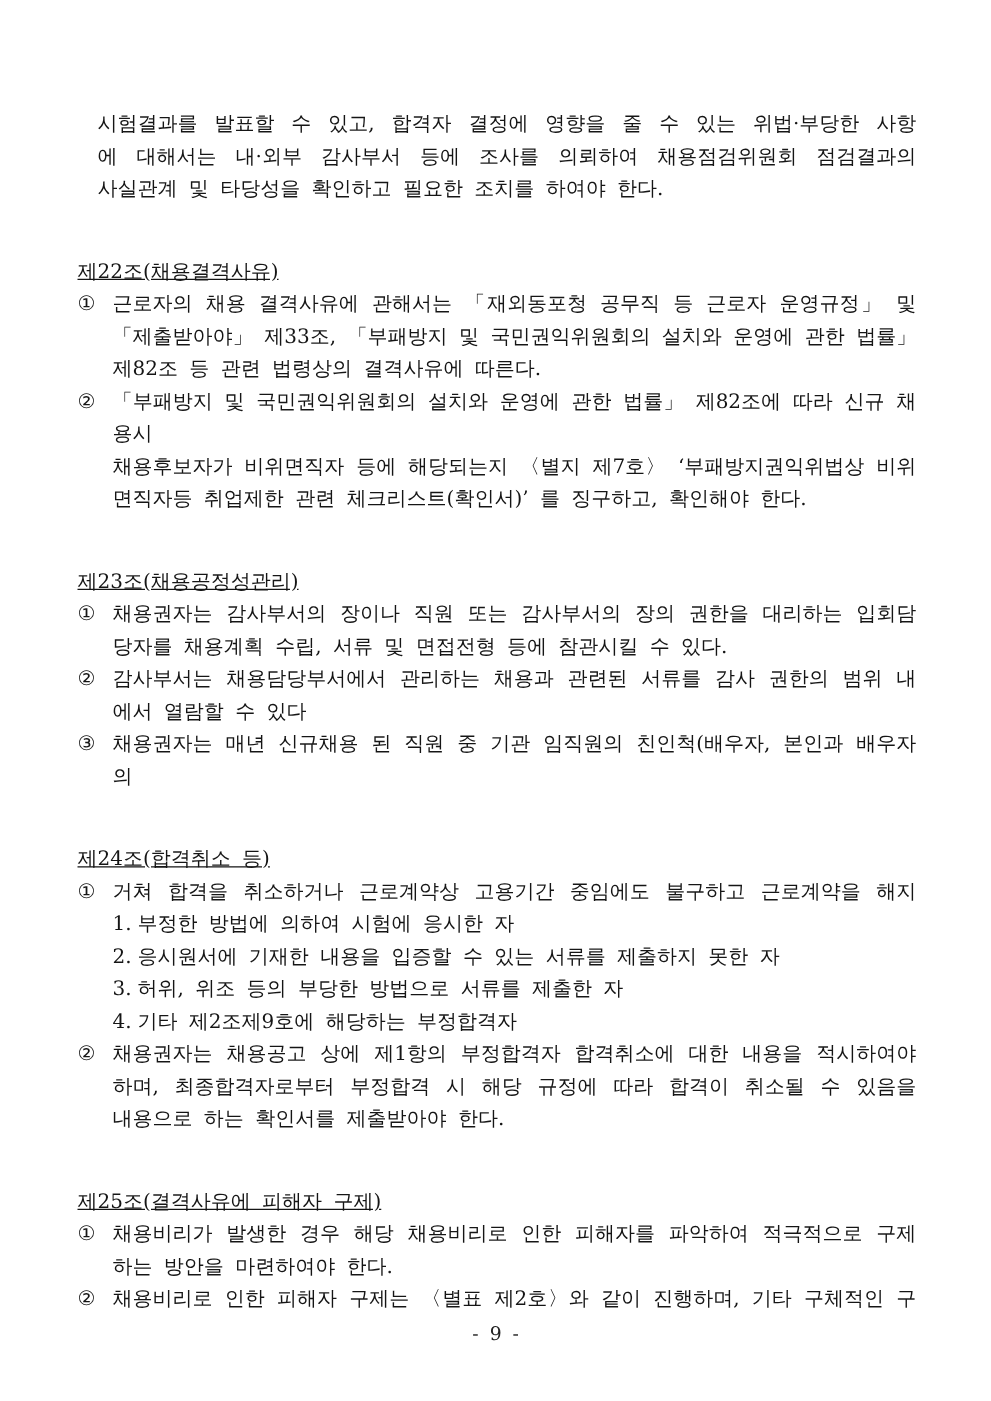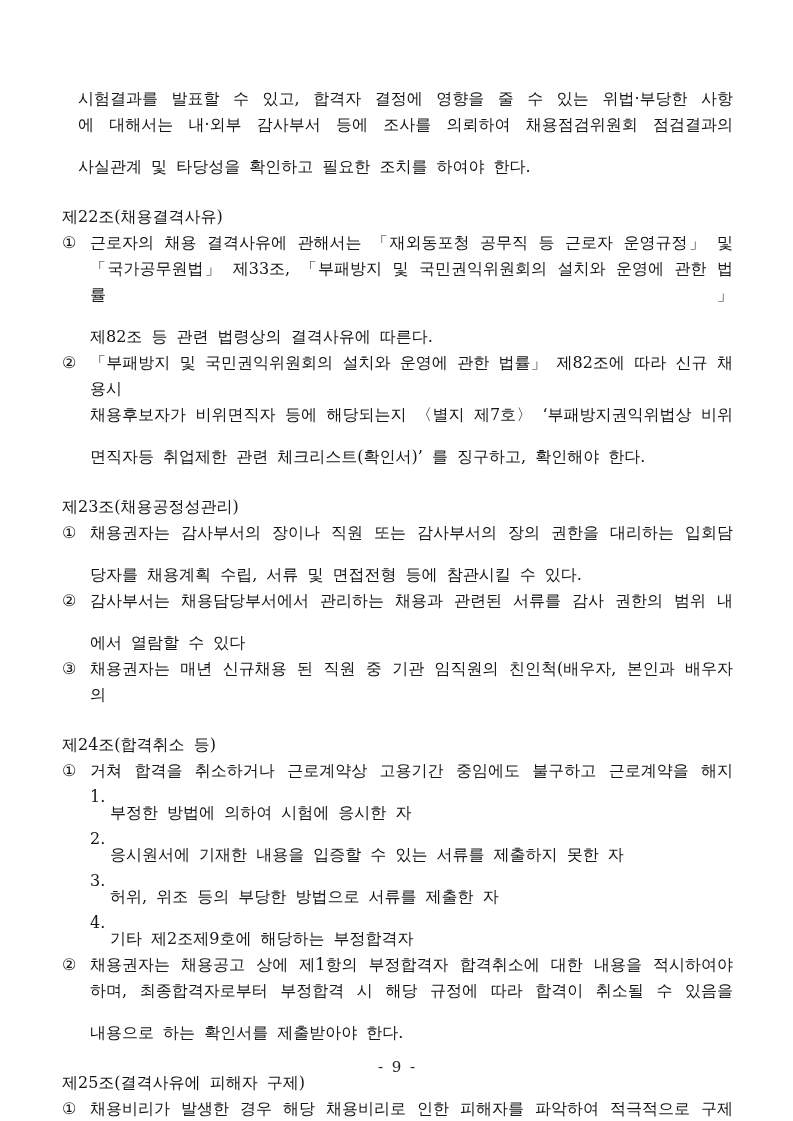--- a/index.html
+++ b/index.html
@@ -16,22 +16,22 @@
     box-sizing: border-box;
   }
   .doc { width: 100%; }
   .line, .heading, .subitem {
     font-size: 16px;
     line-height: 26px;
     white-space: normal;
     word-spacing: 4px;
   }
   .just { text-align: justify; text-align-last: justify; }
-  .last { text-align: right; text-align-last: left; margin-top: 16px; }
-  .heading { margin-top: 24px; text-align: left; }
+  .last { text-align: right; text-align-last: left; }
+  .heading { margin-top: 40px; text-align: left; text-decoration: underline; }
   .para.cont { margin-left: 16px; }
   .item { display: flex; align-items: flex-start; }
   .marker {
     flex: 0 0 28px;
     font-size: 16px; line-height: 26px;
     text-align: left;
   }
   .itext { flex: 1 1 auto; min-width: 0; }
   .subitem { margin-left: 28px; display: flex; }
   .smarker { flex: 0 0 20px; }
@@ -54,21 +54,21 @@
       <div class="para cont">
         <div class="line just">시험결과를 발표할 수 있고, 합격자 결정에 영향을 줄 수 있는 위법·부당한 사항</div>
         <div class="line just">에 대해서는 내·외부 감사부서 등에 조사를 의뢰하여 채용점검위원회 점검결과의</div>
         <div class="line last">사실관계 및 타당성을 확인하고 필요한 조치를 하여야 한다.</div>
       </div>
       <div class="heading">제22조(채용결격사유)</div>
       <div class="item">
         <span class="marker">①</span>
         <div class="itext">
           <div class="line just">근로자의 채용 결격사유에 관해서는 「재외동포청 공무직 등 근로자 운영규정」 및</div>
-          <div class="line just">「국가공무원법」 제33조, 「부패방지 및 국민권익위원회의 설치와 운영에 관한 법률」</div>
+          <div class="line just">「제출받아야」 제33조, 「부패방지 및 국민권익위원회의 설치와 운영에 관한 법률」</div>
           <div class="line last">제82조 등 관련 법령상의 결격사유에 따른다.</div>
         </div>
       </div>
       <div class="item">
         <span class="marker">②</span>
         <div class="itext">
           <div class="line just">「부패방지 및 국민권익위원회의 설치와 운영에 관한 법률」 제82조에 따라 신규 채용시</div>
           <div class="line just">채용후보자가 비위면직자 등에 해당되는지 〈별지 제7호〉 ‘부패방지권익위법상 비위</div>
           <div class="line last">면직자등 취업제한 관련 체크리스트(확인서)’ 를 징구하고, 확인해야 한다.</div>
         </div>

